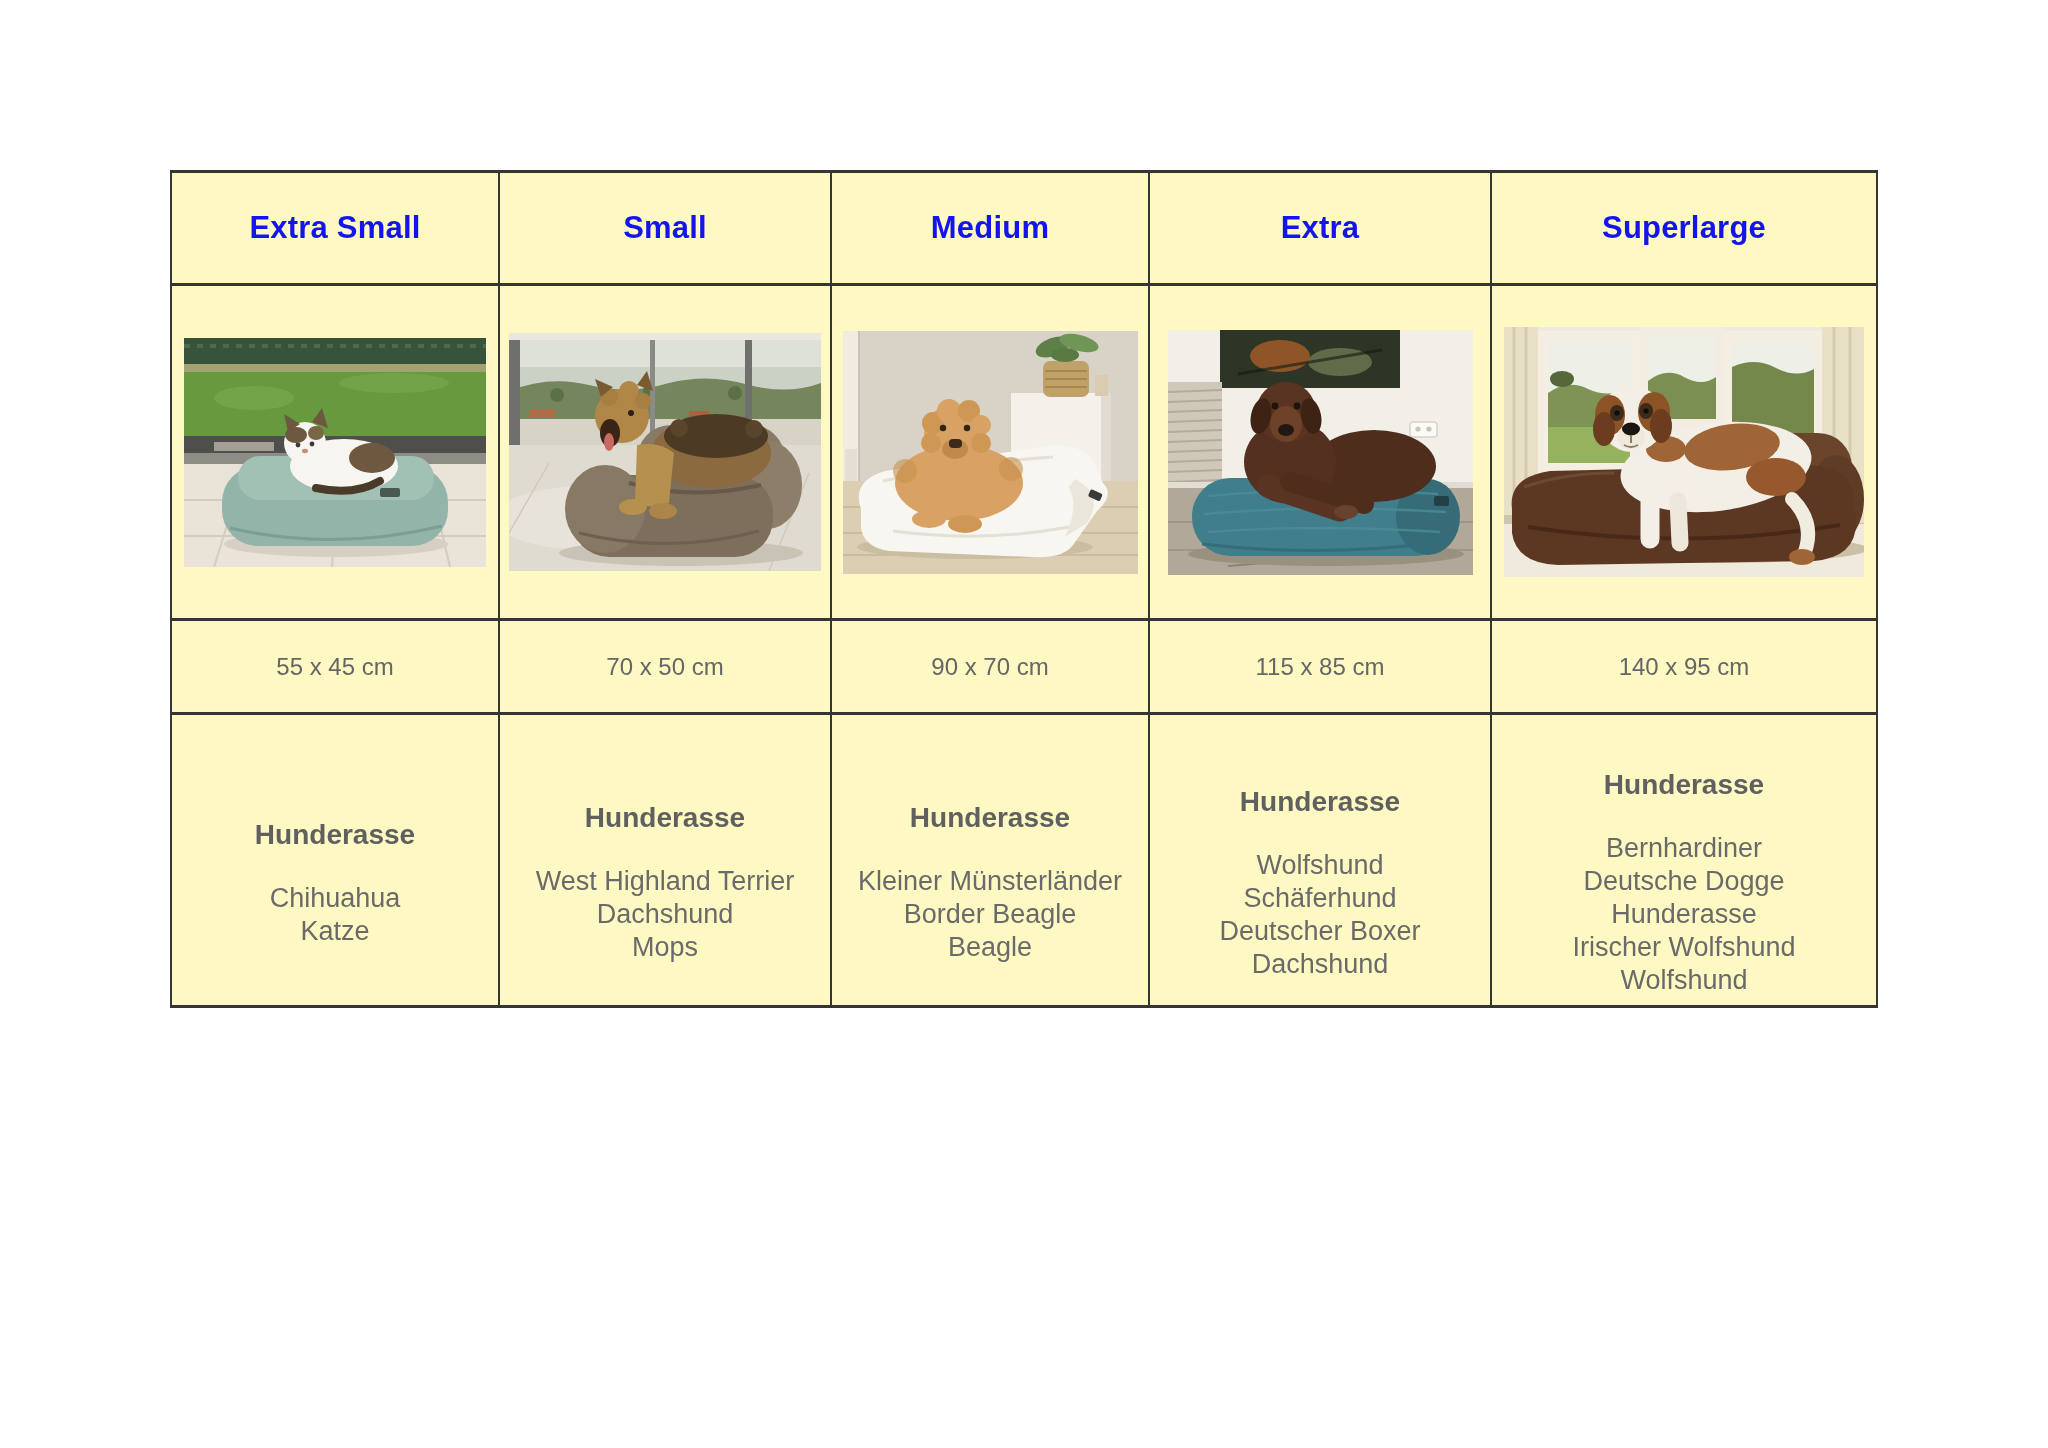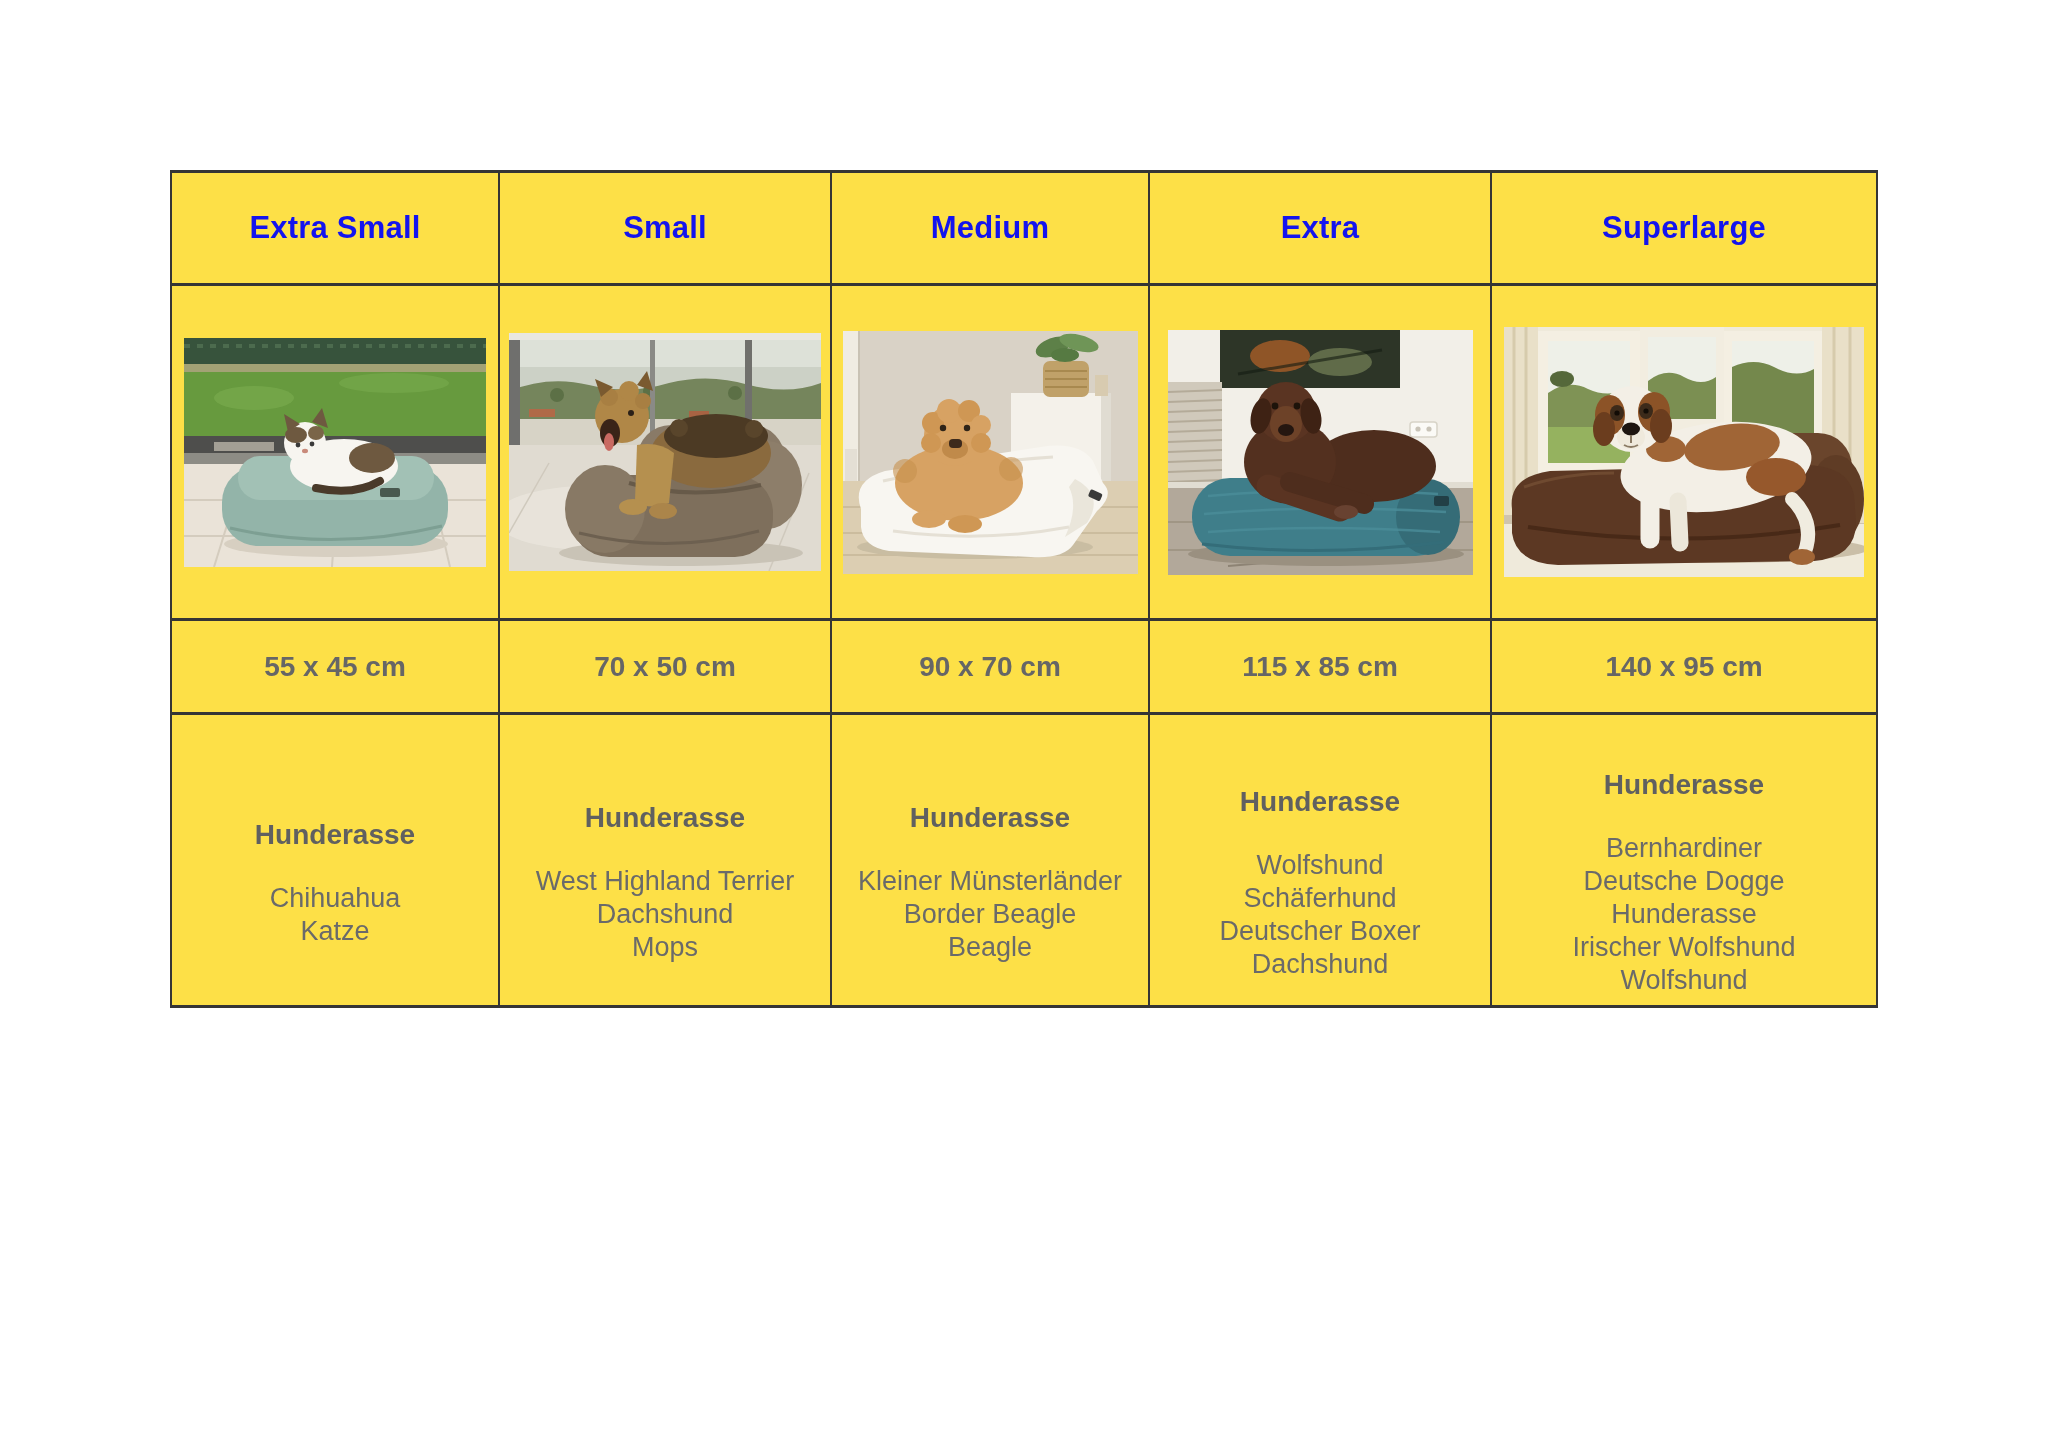--- a/index.html
+++ b/index.html
@@ -3,37 +3,37 @@
 <meta charset="utf-8">
 <style>
   html,body{margin:0;padding:0;}
   body{
     width:2048px;height:1448px;background:#ffffff;position:relative;
     font-family:"Liberation Sans", sans-serif;
   }
   table.size-table{
     position:absolute;left:170px;top:170px;
     border-collapse:collapse;table-layout:fixed;
-    background:#fde047;
+    background:#fef9c3;
   }
   table.size-table td{
     border:2px solid #353535;
     border-top-width:3px;border-bottom-width:3px;
     text-align:center;vertical-align:middle;padding:0;overflow:hidden;
   }
   tr.row-header{height:113px;}
   tr.row-photos{height:335px;}
   tr.row-sizes{height:94px;}
   tr.row-breeds{height:293px;}
   td.hdr{
     color:#1414ee;font-size:31px;font-weight:bold;letter-spacing:.2px;
   }
   td.photo-cell svg{display:block;margin:0 auto;}
   td.size-cell{
-    color:#666666;font-size:28px;font-weight:bold;
+    color:#666666;font-size:24px;font-weight:normal;
   }
   td.breeds-cell{vertical-align:top;}
   .breeds-title{
     margin-top:46px;color:#606060;font-size:28px;font-weight:bold;
   }
   .breeds-list{
     margin-top:31px;color:#6a6a6a;font-size:27px;font-weight:normal;line-height:33px;
   }
 </style>
 </head>

